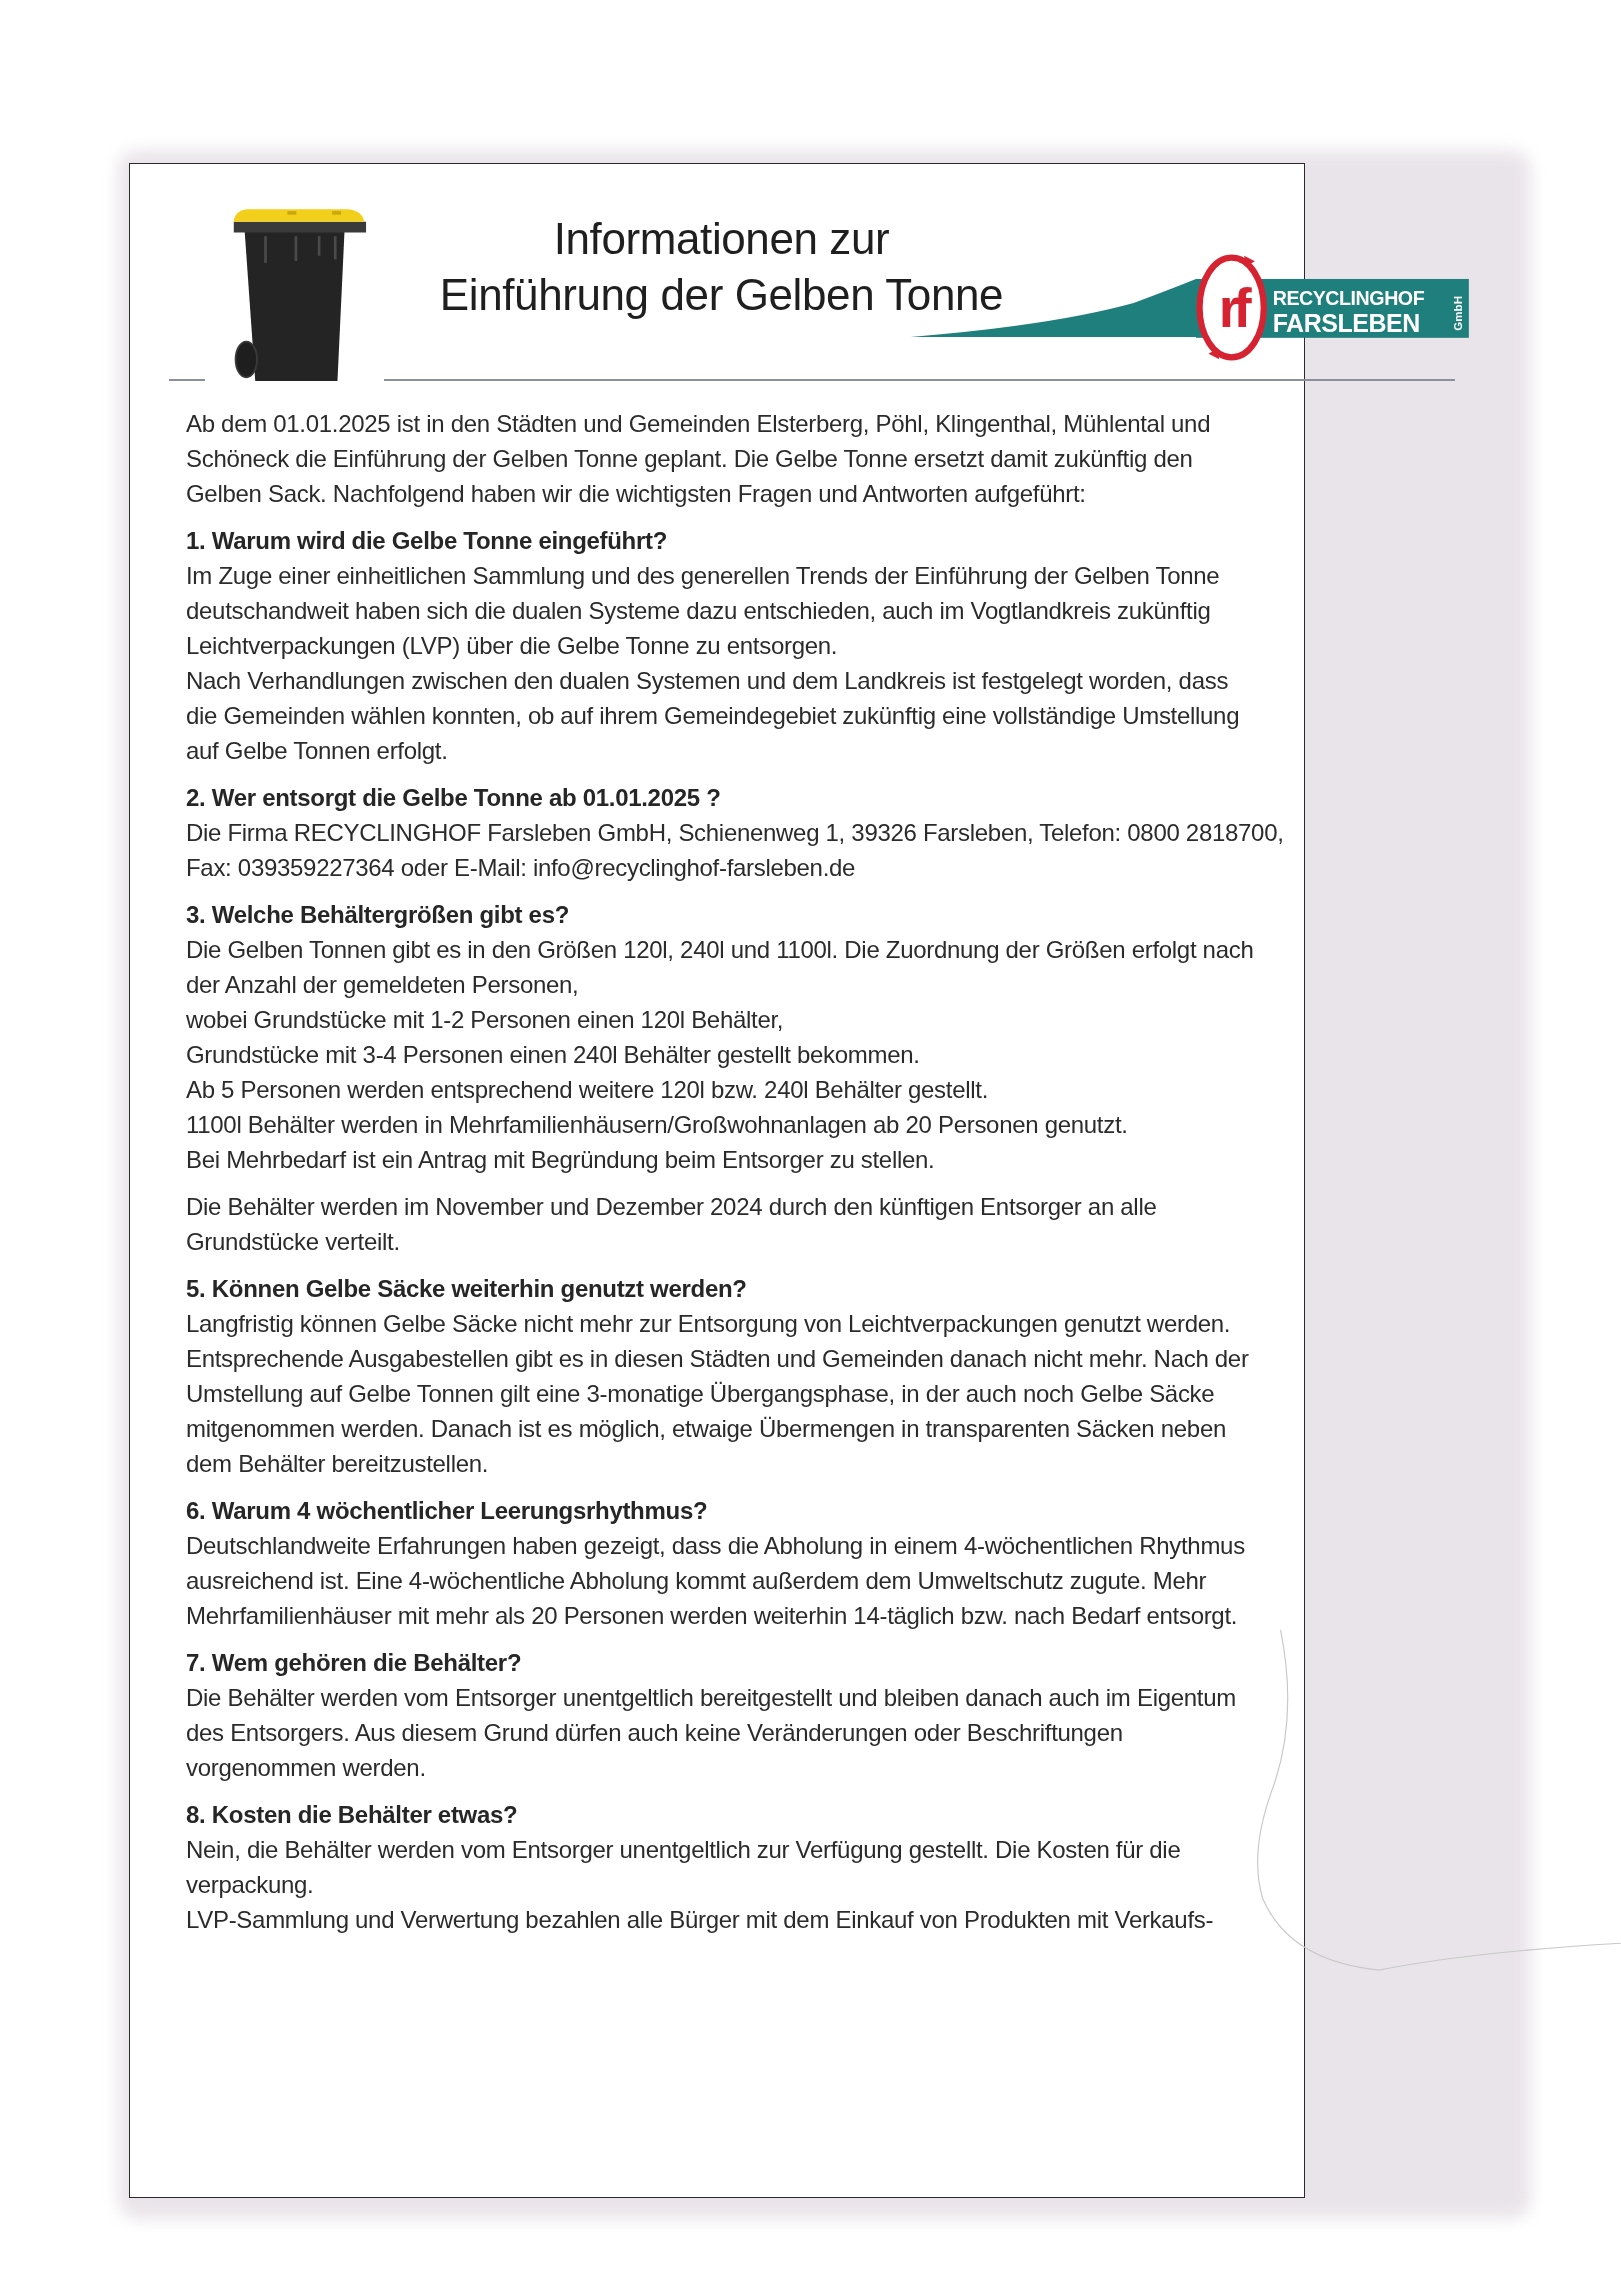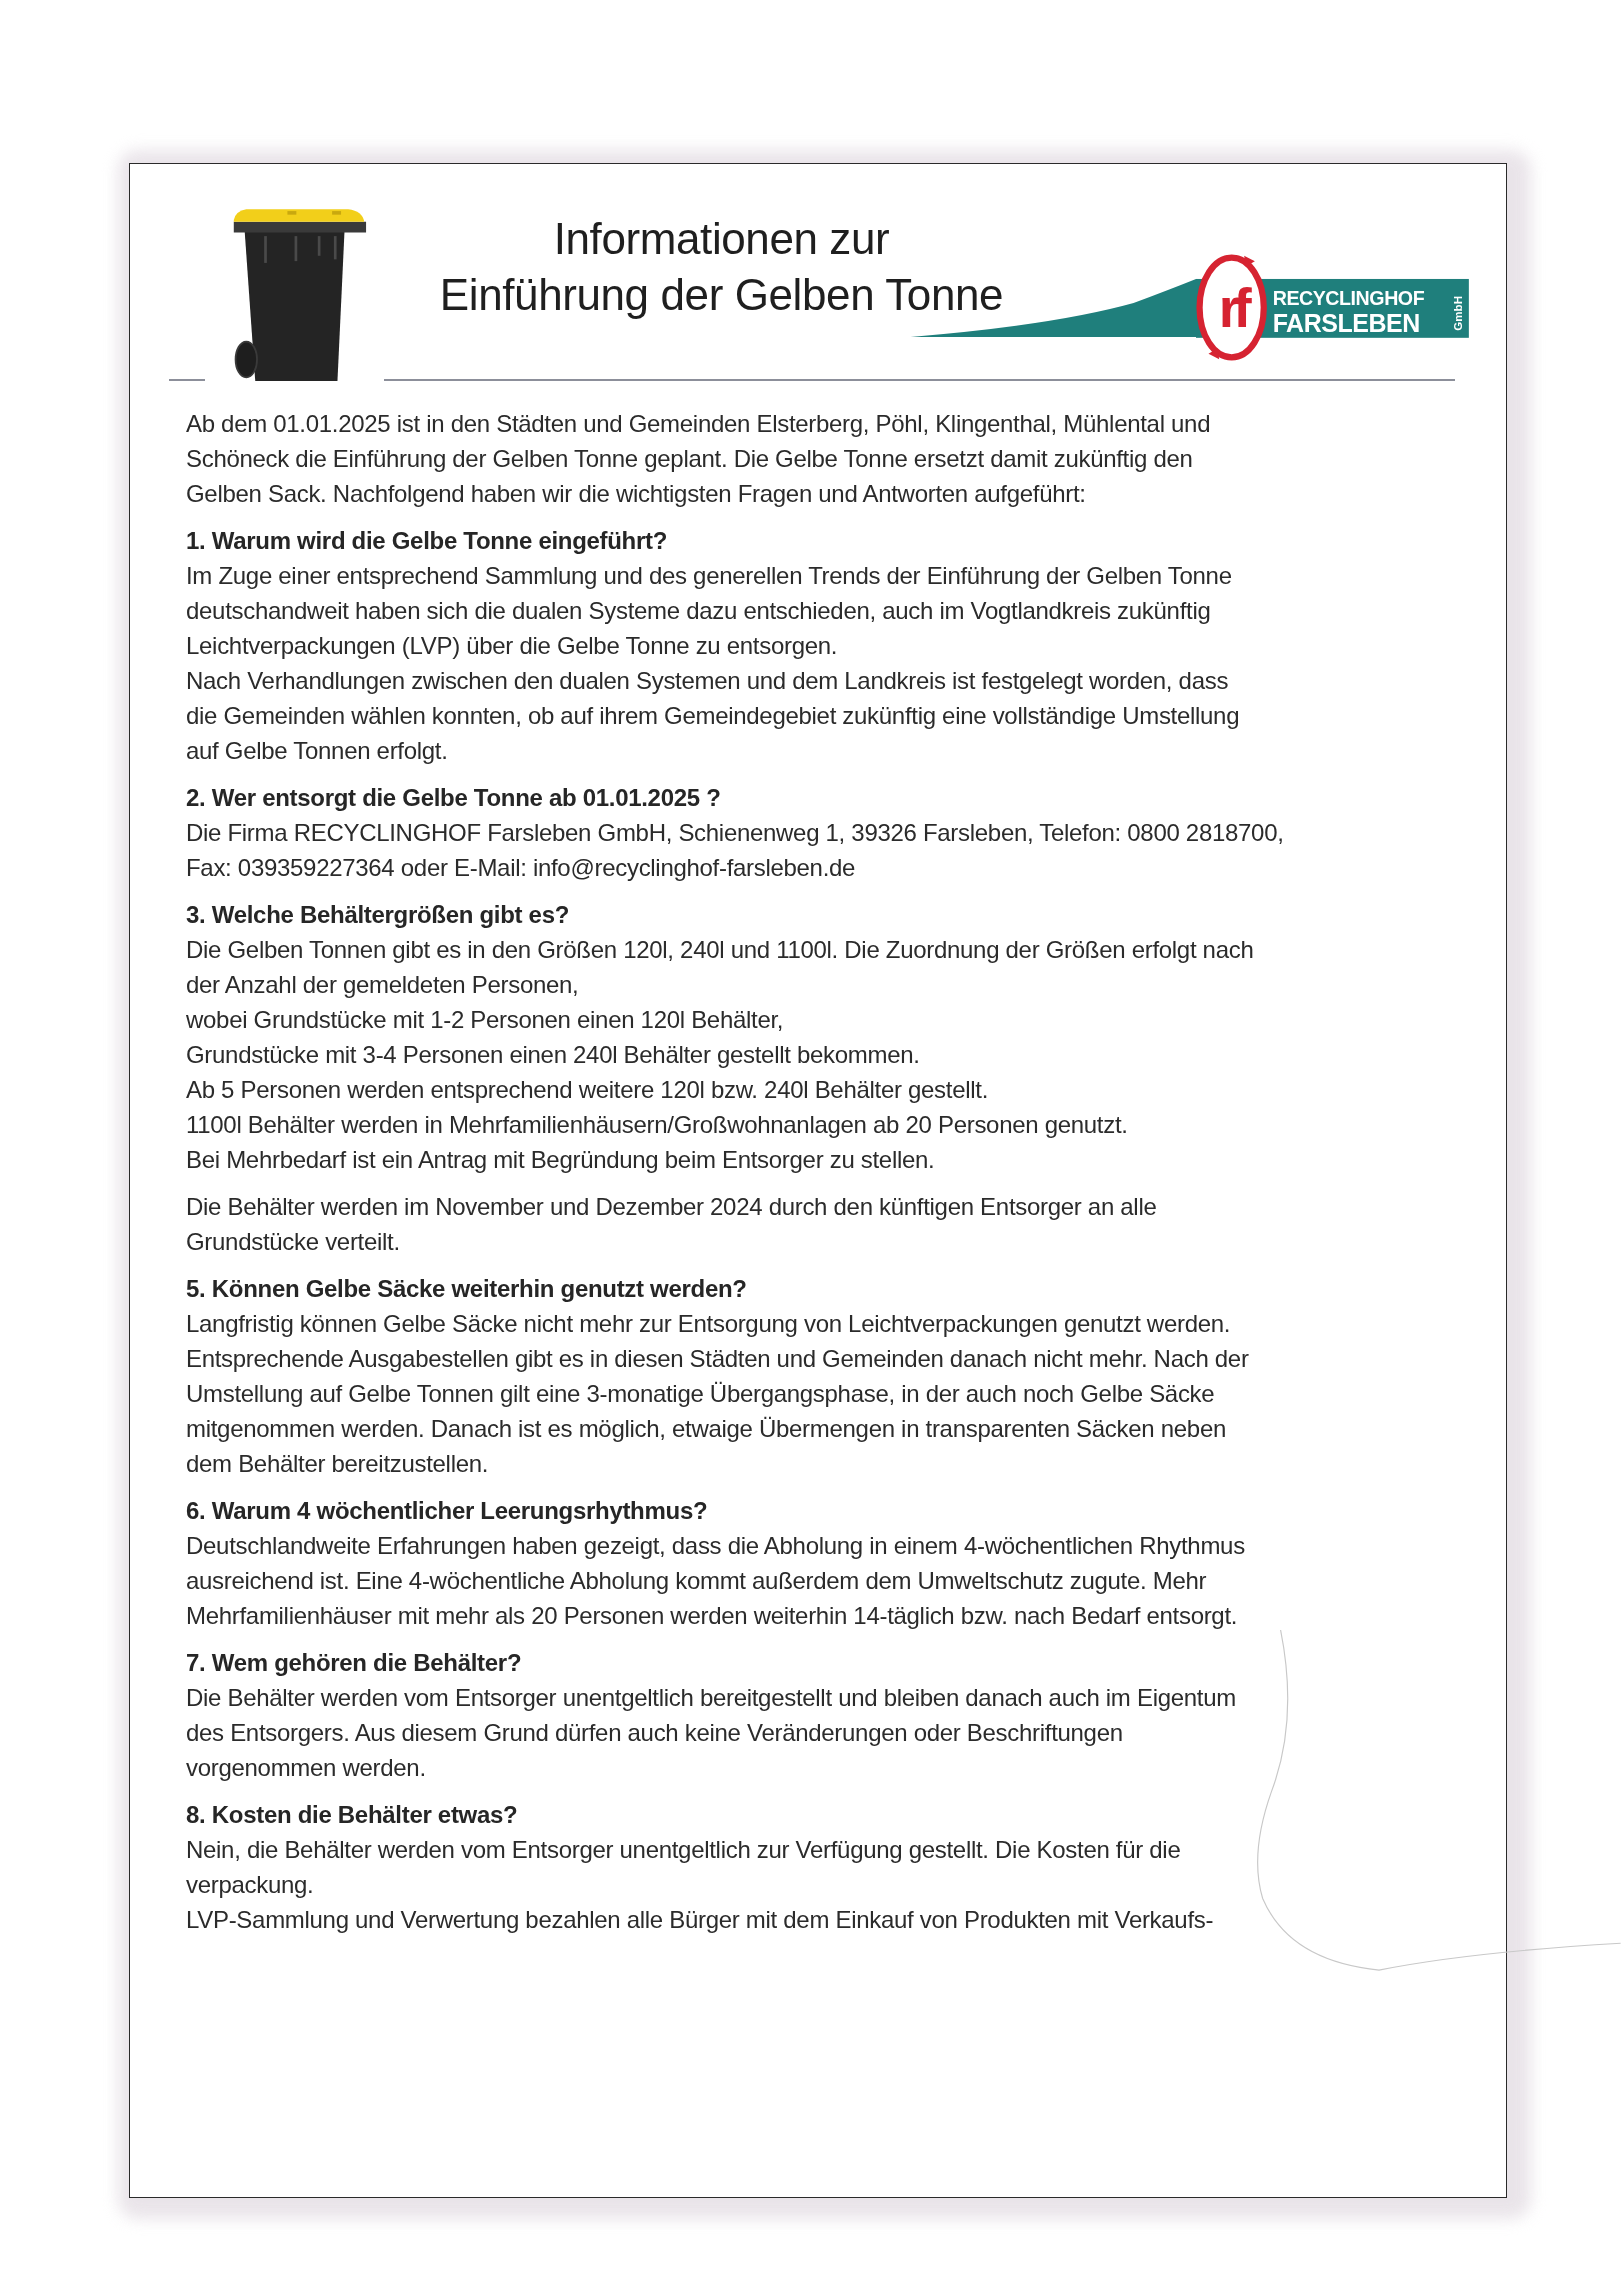--- a/index.html
+++ b/index.html
@@ -1,21 +1,21 @@
 <!DOCTYPE html>
 <html style="font-size:14.3px"><head>
 <meta charset="utf-8">
 <style>
   html, body { margin: 0; padding: 0; background: #ffffff; }
   body { width: 1621px; height: 2293px; position: relative; overflow: hidden;
          font-family: "Liberation Sans", sans-serif; color: #262626; }
 
   .shadow { position: absolute; left: 118px; top: 150px; width: 1413px; height: 2069px;
             border-radius: 19.7px; background: #e6e0e6; filter: blur(7.2px); opacity: .85; }
-  .sheet { position: absolute; left: 129px; top: 163px; width: 1378px; height: 2035px;
+  .sheet { position: absolute; left: 129px; top: 163px; width: 1176px; height: 2035px;
            background: #ffffff; border: 1.8px solid #2a2a2a; box-sizing: border-box; }
 
   
   .bin { position: absolute; left: 102px; top: 38px; width: 143px; height: 188px; }
   .title { position: absolute; left: 269px; top: 47px; width: 645px; text-align: center;
            font-family: "Liberation Sans", sans-serif; font-size: 44px; line-height: 56px;
            color: #1f1f1f; letter-spacing: -0.4px; }
   .logo { position: absolute; left: 770px; top: 90px; width: 699px; height: 107px; }
   .header-rule-left { position: absolute; left: 39px; top: 215px; width: 36px; height: 1.8px; background: #8c8f9a; }
   .header-rule { position: absolute; left: 254px; top: 215px; width: 1071px; height: 1.8px; background: #8c8f9a; }
@@ -81,21 +81,21 @@
   <div class="content">
     <p class="para">
       <span class="line">Ab dem 01.01.2025 ist in den Städten und Gemeinden Elsterberg, Pöhl, Klingenthal, Mühlental und</span>
       <span class="line">Schöneck die Einführung der Gelben Tonne geplant. Die Gelbe Tonne ersetzt damit zukünftig den</span>
       <span class="line">Gelben Sack. Nachfolgend haben wir die wichtigsten Fragen und Antworten aufgeführt:</span>
     </p>
 
     <div class="section">
       <p class="q">1. Warum wird die Gelbe Tonne eingeführt?</p>
       <p class="para">
-        <span class="line">Im Zuge einer entsprechend Sammlung und des generellen Trends der Einführung der Gelben Tonne</span>
+        <span class="line">Im Zuge einer einheitlichen Sammlung und des generellen Trends der Einführung der Gelben Tonne</span>
         <span class="line">deutschandweit haben sich die dualen Systeme dazu entschieden, auch im Vogtlandkreis zukünftig</span>
         <span class="line">Leichtverpackungen (LVP) über die Gelbe Tonne zu entsorgen.</span>
         <span class="line">Nach Verhandlungen zwischen den dualen Systemen und dem Landkreis ist festgelegt worden, dass</span>
         <span class="line">die Gemeinden wählen konnten, ob auf ihrem Gemeindegebiet zukünftig eine vollständige Umstellung</span>
         <span class="line">auf Gelbe Tonnen erfolgt.</span>
       </p>
     </div>
 
     <div class="section">
       <p class="q">2. Wer entsorgt die Gelbe Tonne ab 01.01.2025 ?</p>

